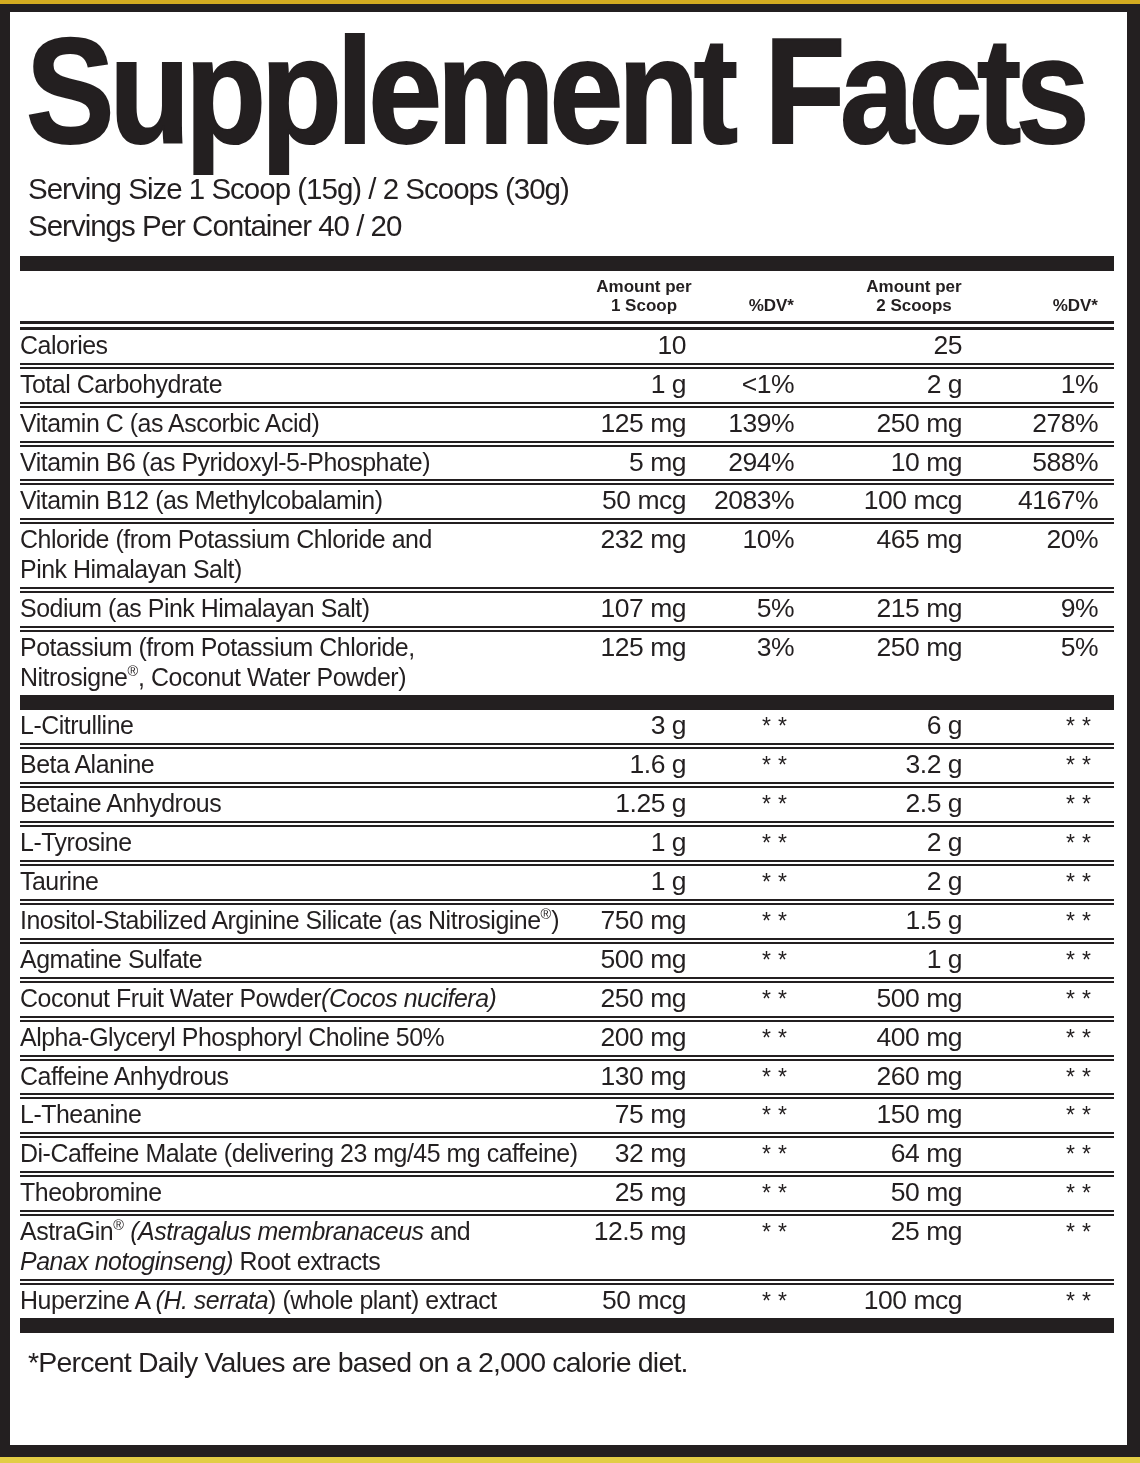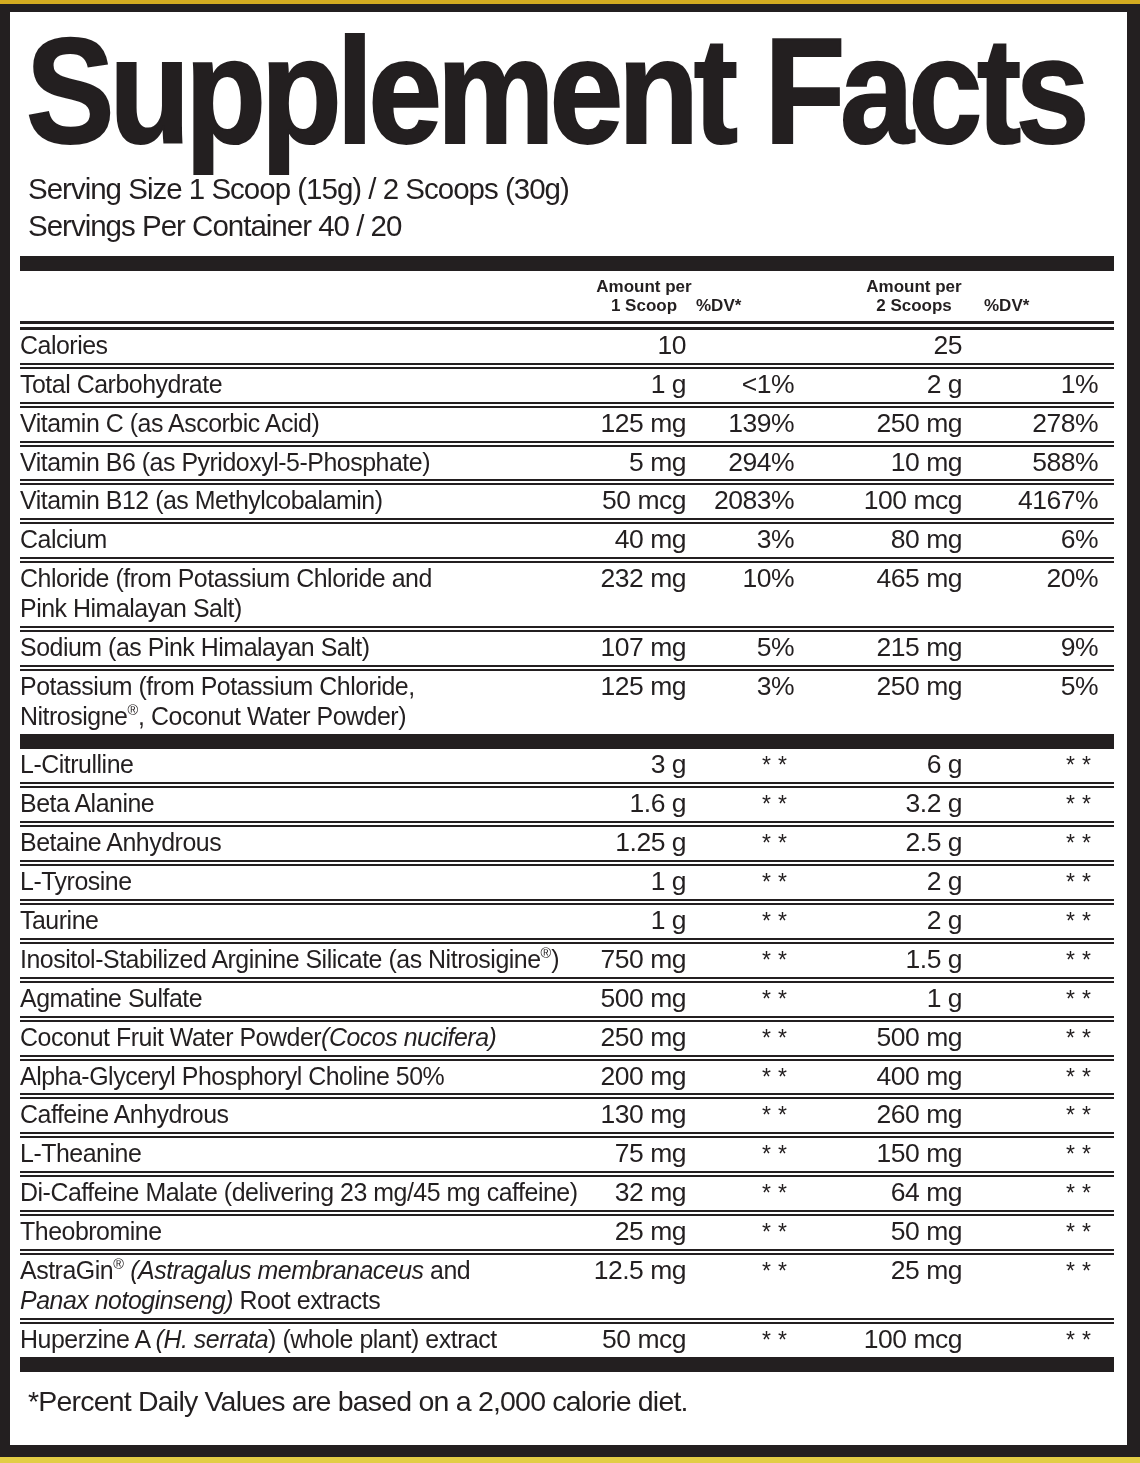--- a/index.html
+++ b/index.html
@@ -51,21 +51,21 @@
   col.c-d1{width:112px;}
   col.c-a2{width:176px;}
   col.c-d2{width:130px;}
   thead th{
     font-size:17px;font-weight:bold;line-height:1.1;
     vertical-align:bottom;white-space:pre-line;
     padding:7px 0 5px;
     border-bottom:9px double var(--ink);
   }
   th.h-amt{text-align:center;padding-left:36px;}
-  th.h-dv{text-align:left;margin-top:32px;}
+  th.h-dv{text-align:right;margin-top:32px;}
   th.h-d1{padding-right:14px;}
   th.h-d2{padding-right:16px;}
   tbody td{
     border-top:6px double var(--ink);
     padding:1px 0 2px;
     font-size:26.5px;line-height:1.13;letter-spacing:-0.5px;
     vertical-align:top;
   }
   tr.no-top td{border-top:none;}
   td.name .ln{white-space:nowrap;transform:scaleX(0.94);transform-origin:left center;}
@@ -161,29 +161,20 @@
             <td class="name">
               <div class="ln"><span>Vitamin B12 (as Methylcobalamin)</span></div>
             </td>
             <td class="num a1">50 mcg</td>
             <td class="num d1">2083%</td>
             <td class="num a2">100 mcg</td>
             <td class="num d2">4167%</td>
           </tr>
           <tr class="facts-row">
             <td class="name">
-              <div class="ln"><span>Calcium</span></div>
-            </td>
-            <td class="num a1">40 mg</td>
-            <td class="num d1">3%</td>
-            <td class="num a2">80 mg</td>
-            <td class="num d2">6%</td>
-          </tr>
-          <tr class="facts-row">
-            <td class="name">
               <div class="ln"><span>Chloride (from Potassium Chloride and</span></div>
               <div class="ln"><span>Pink Himalayan Salt)</span></div>
             </td>
             <td class="num a1">232 mg</td>
             <td class="num d1">10%</td>
             <td class="num a2">465 mg</td>
             <td class="num d2">20%</td>
           </tr>
           <tr class="facts-row">
             <td class="name">

